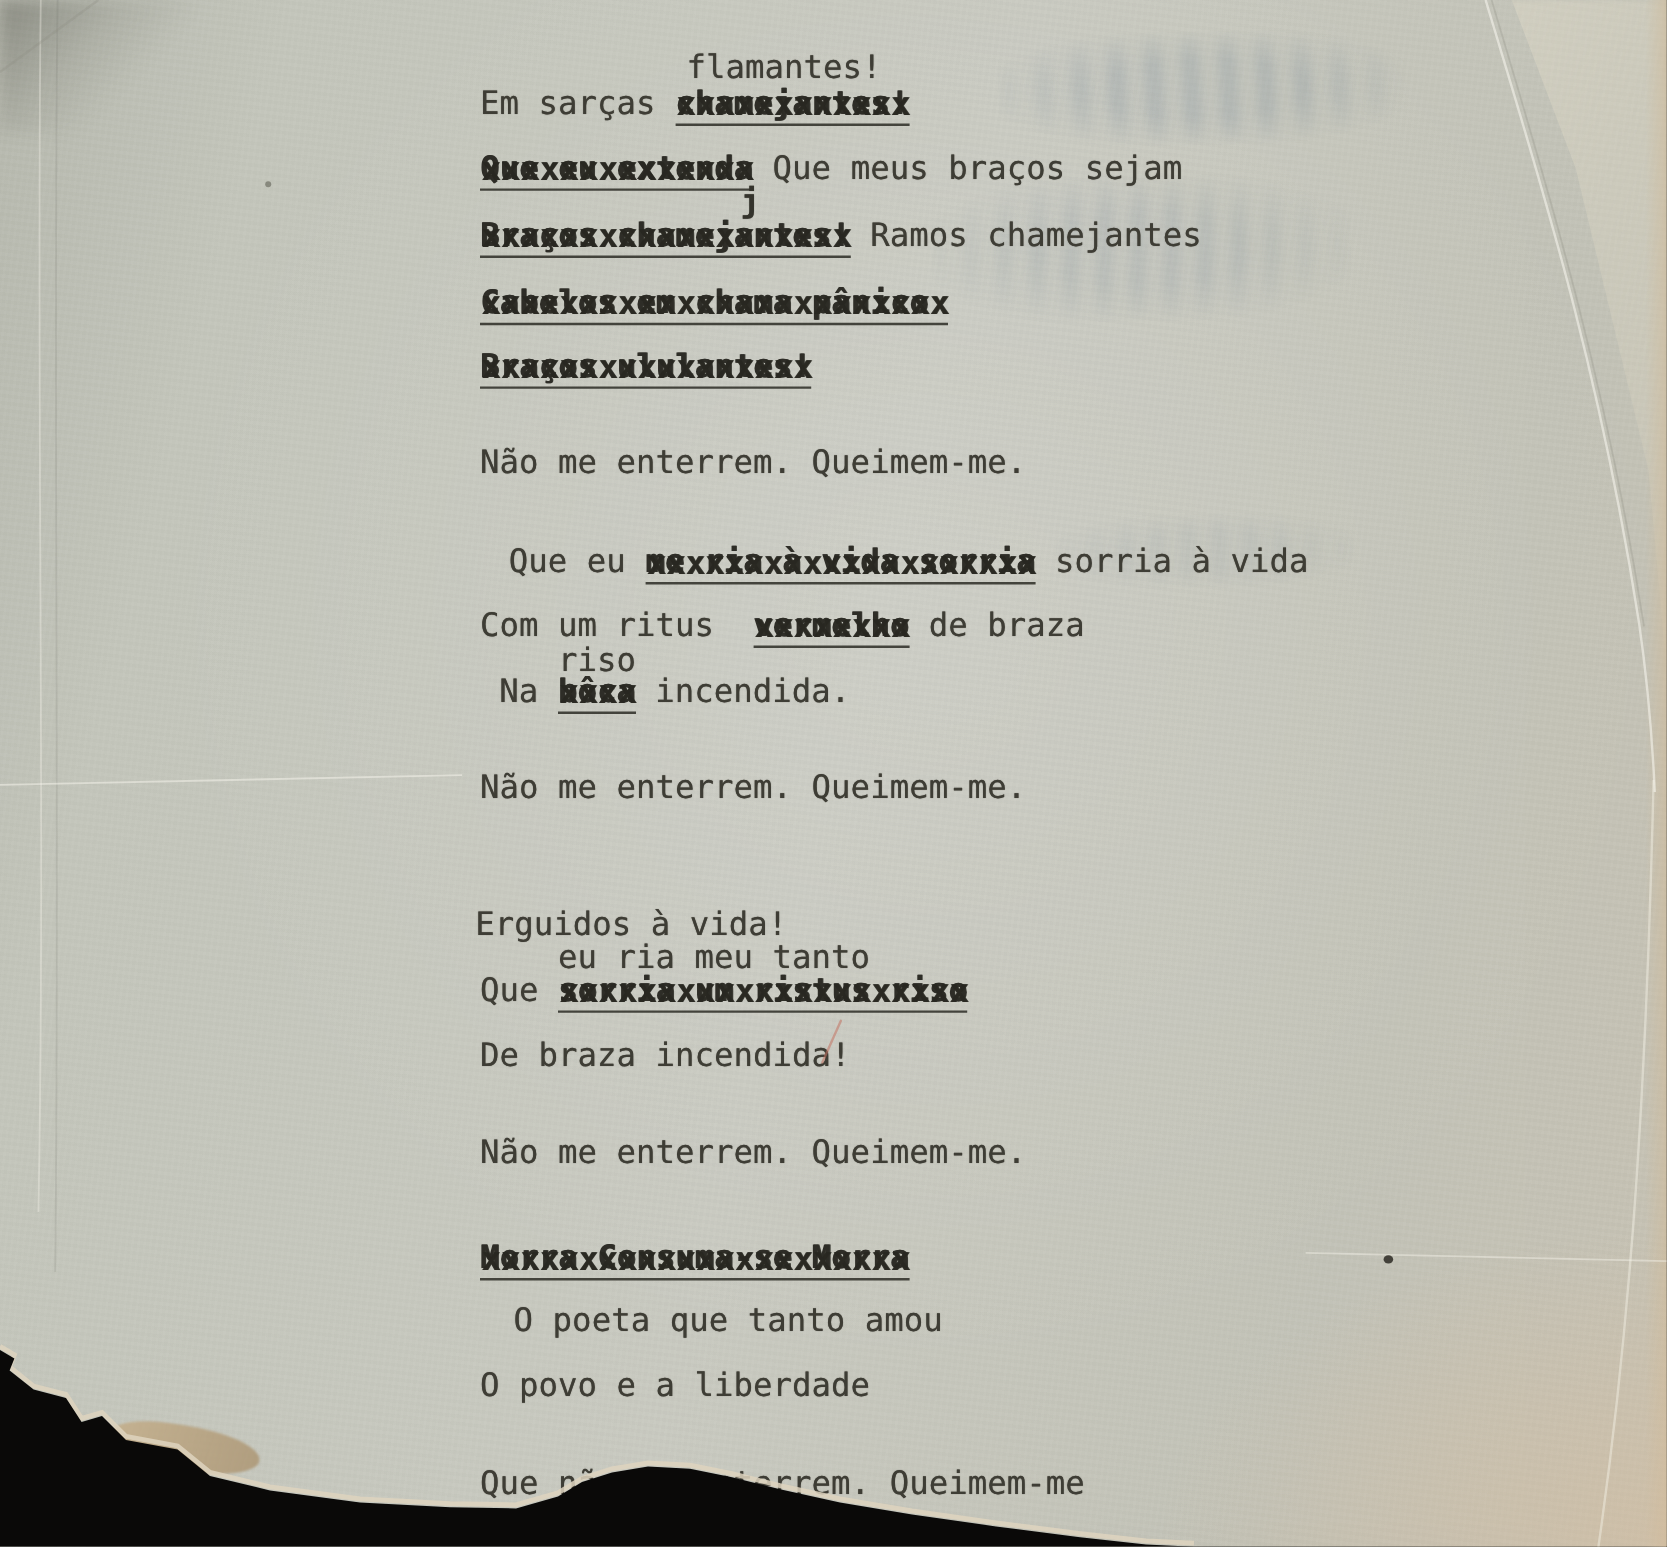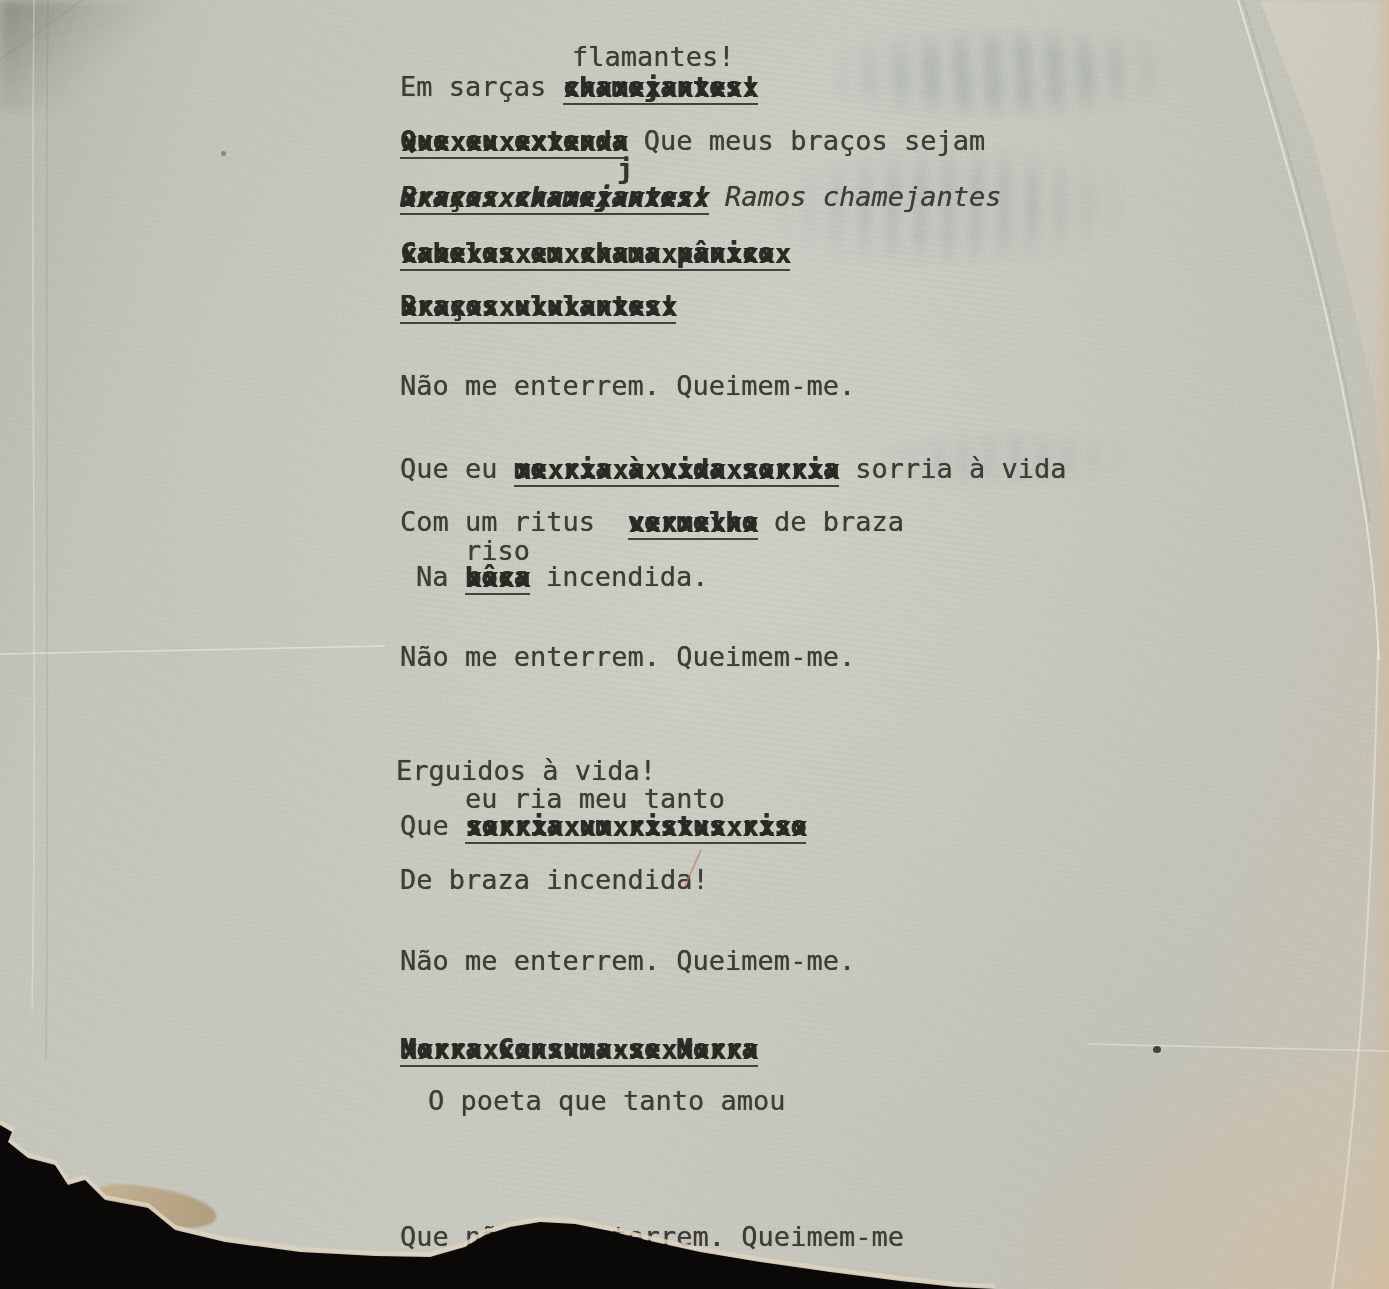--- a/index.html
+++ b/index.html
@@ -116,36 +116,37 @@
     <path d="M0,654 L385,646" fill="none" stroke="rgba(248,246,238,0.5)" stroke-width="1.5"></path>
     <path d="M1088,1044 L1389,1051" fill="none" stroke="rgba(246,243,235,0.45)" stroke-width="1.5"></path>
     <path d="M0,60 L82,0" fill="none" stroke="rgba(140,140,130,0.28)" stroke-width="2"></path>
   </svg>
 
   <div class="poem">
       <div class="line" style="left: 572px; top: 41px;"><span>flamantes!</span></div>
       <div class="line" style="left: 400px; top: 71px; text-align: center;"><span>Em sarças </span><span class="struck" data-over="xxxxxxxxxxxx">chamejantes!</span></div>
       <div class="line" style="left: 400px; top: 125px;"><span class="struck" data-over="xxxxxxxxxxxxxx">Que eu extenda</span><span> Que meus braços sejam</span></div>
       <div class="line bold" style="left: 617px; top: 153px;"><span>j</span></div>
-      <div class="line" style="left: 400px; top: 181px; font-style: italic;"><span class="struck" data-over="xxxxxxxxxxxxxxxxxxx">Braços chamejantes!</span><span> Ramos chamejantes</span></div>
+      <div class="line" style="left: 400px; top: 181px;"><span class="struck" data-over="xxxxxxxxxxxxxxxxxxx">Braços chamejantes!</span><span> Ramos chamejantes</span></div>
       <div class="line" style="left: 400px; top: 237px;"><span class="struck" data-over="xxxxxxxxxxxxxxxxxxxxxxxx">Cabelos em chama pânico </span></div>
       <div class="line" style="left: 400px; top: 290px;"><span class="struck" data-over="xxxxxxxxxxxxxxxxx">Braços ululantes!</span></div>
       <div class="line" style="left: 400px; top: 370px;"><span>Não me enterrem. Queimem-me.</span></div>
-      <div class="line" style="left: 400px; top: 453px;"><span>Que eu </span><span class="struck" data-over="xxxxxxxxxxxxxxxxxxxx">me ria à vida sorria</span><span> sorria à vida</span></div>
+      <div class="line" style="left: 424px; top: 453px;"><span>Que eu </span><span class="struck" data-over="xxxxxxxxxxxxxxxxxxxx">me ria à vida sorria</span><span> sorria à vida</span></div>
       <div class="line" style="left: 400px; top: 506px;"><span>Com um ritus  </span><span class="struck" data-over="xxxxxxxx">vermelho</span><span> de braza</span></div>
       <div class="line" style="left: 465px; top: 535px;"><span>riso</span></div>
       <div class="line" style="left: 416px; top: 561px;"><span>Na </span><span class="struck" data-over="xxxx">bôca</span><span> incendida.</span></div>
       <div class="line" style="left: 400px; top: 641px;"><span>Não me enterrem. Queimem-me.</span></div>
       <div class="line" style="left: 396px; top: 755px;"><span>Erguidos à vida!</span></div>
       <div class="line" style="left: 465px; top: 783px;"><span>eu ria meu tanto</span></div>
       <div class="line" style="left: 400px; top: 810px;"><span>Que </span><span class="struck" data-over="xxxxxxxxxxxxxxxxxxxxx">sorria um ristus riso</span></div>
       <div class="line" style="left: 400px; top: 864px;"><span>De braza incendida!</span></div>
       <div class="line" style="left: 400px; top: 945px;"><span>Não me enterrem. Queimem-me.</span></div>
       <div class="line" style="left: 400px; top: 1033px;"><span class="struck" data-over="xxxxxxxxxxxxxxxxxxxxxx">Morra Consuma-se Morra</span></div>
       <div class="line" style="left: 400px; top: 1085px; margin-left: 28px;"><span>O poeta que tanto amou</span></div>
+      <div class="line" style="left: 400px; top: 1139px;"><span>O povo e a liberdade</span></div>
       <div class="line" style="left: 400px; top: 1221px;"><span>Que não me enterrem. Queimem-me</span></div>
     </div>
 
   <div class="speck s1"></div>
   <div class="speck s2"></div>
   <div class="hairline"></div>
 
   <div class="tan-patch"></div>
   <svg class="layer" width="1389" height="1289" viewBox="0 0 1389 1289">
     <path d="M0,1125 L12,1132 L8,1142 L28,1158 L55,1165 L68,1185 L85,1180 L105,1200 L148,1208 L175,1230 L225,1242

